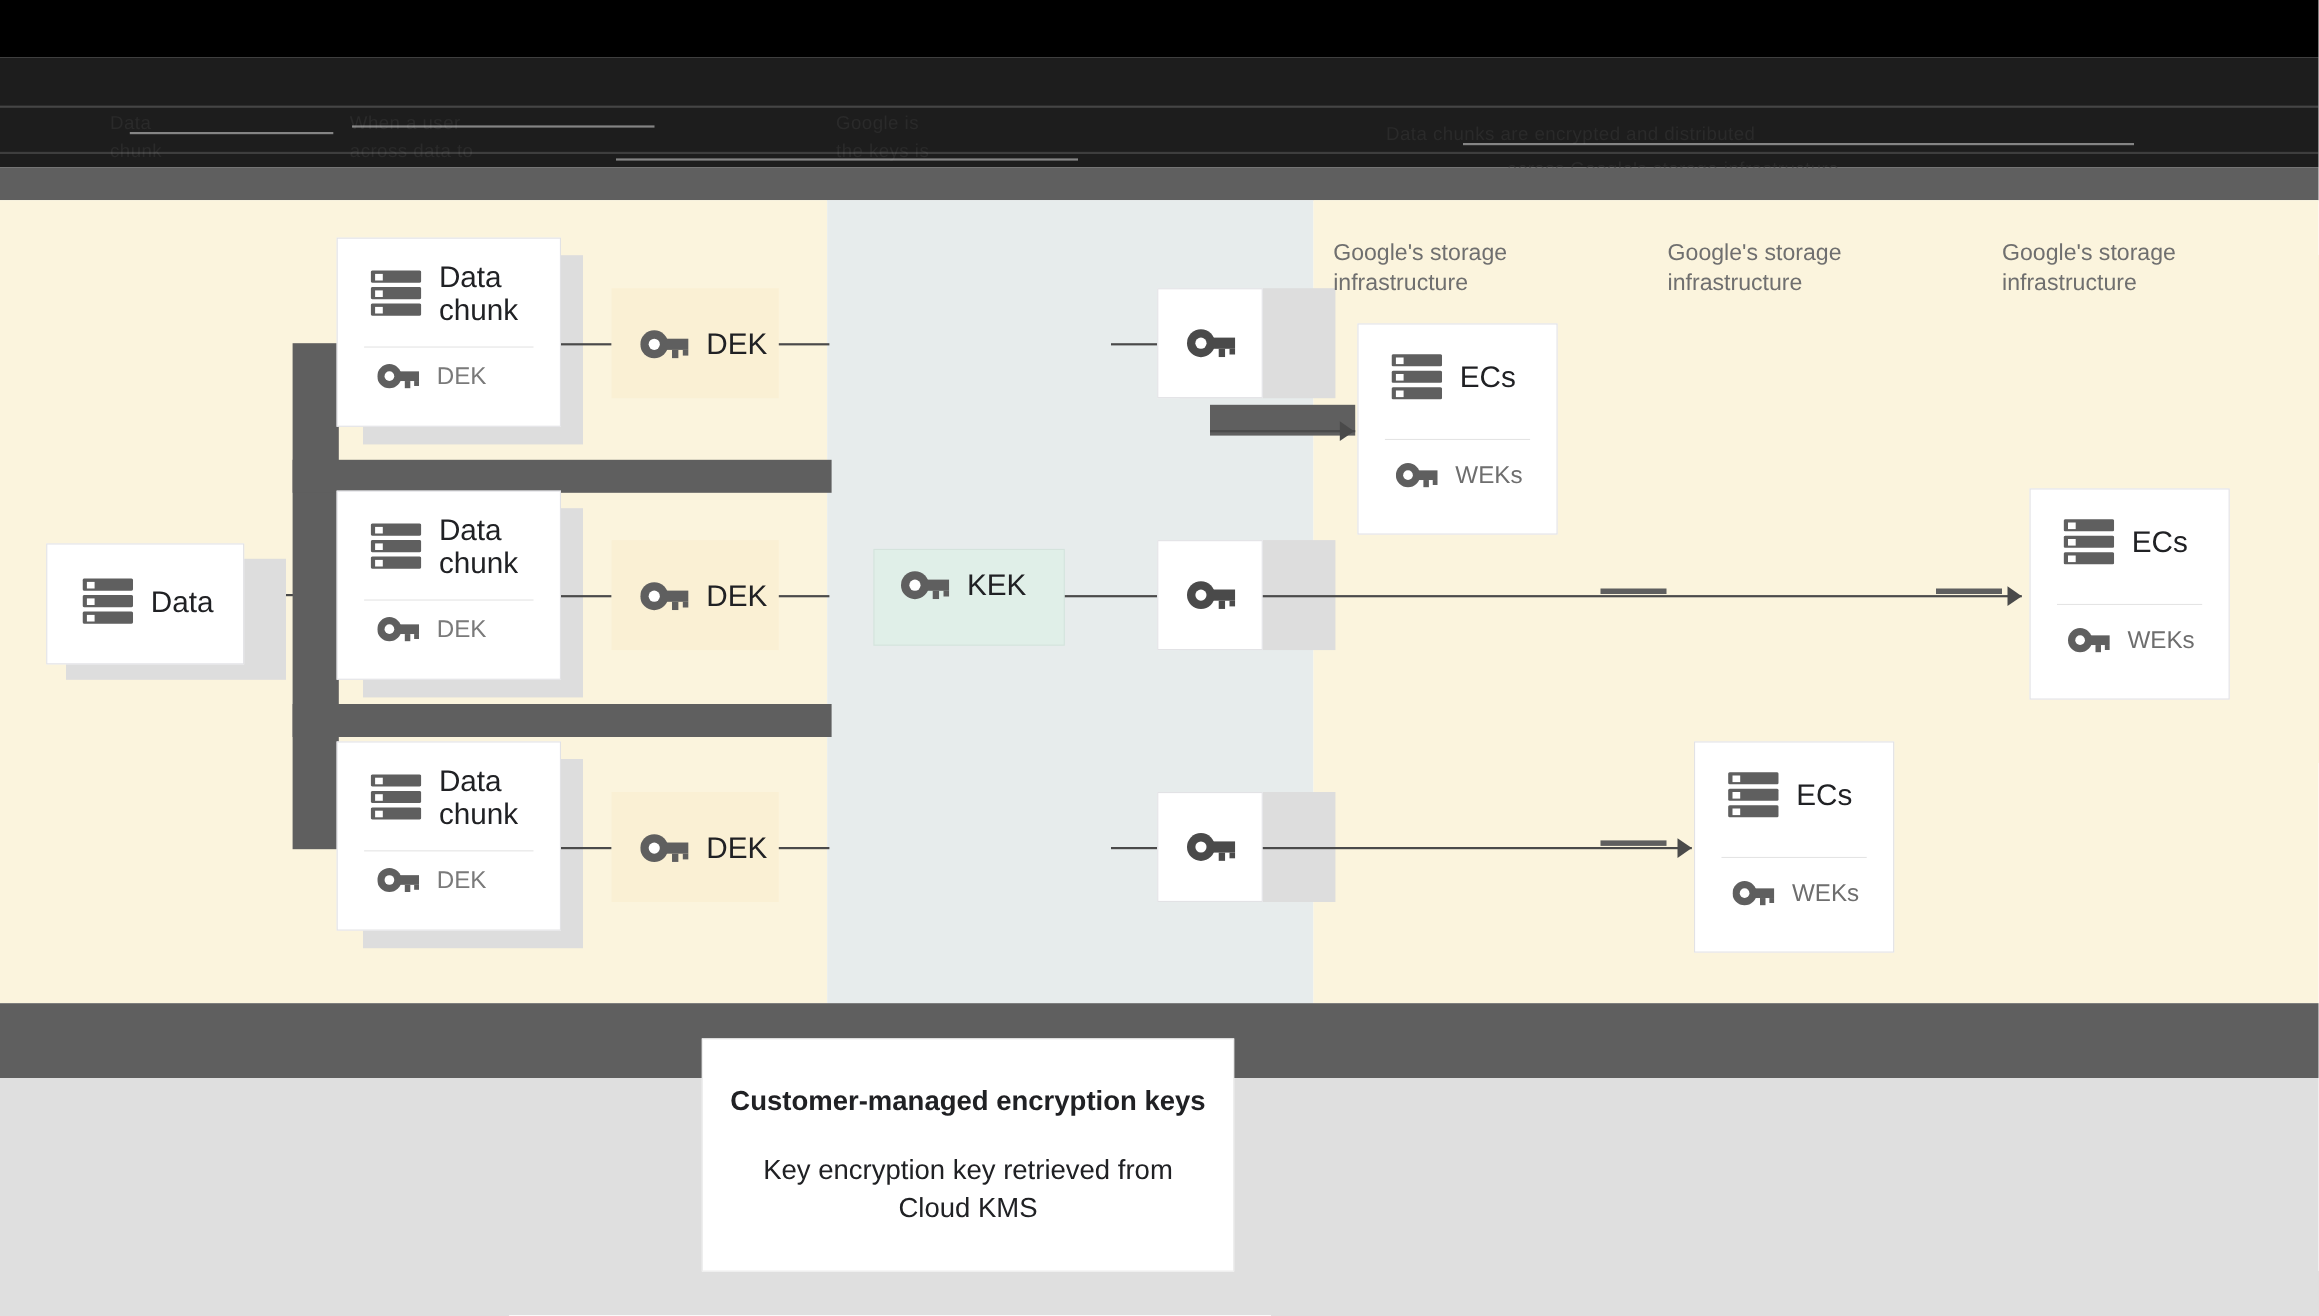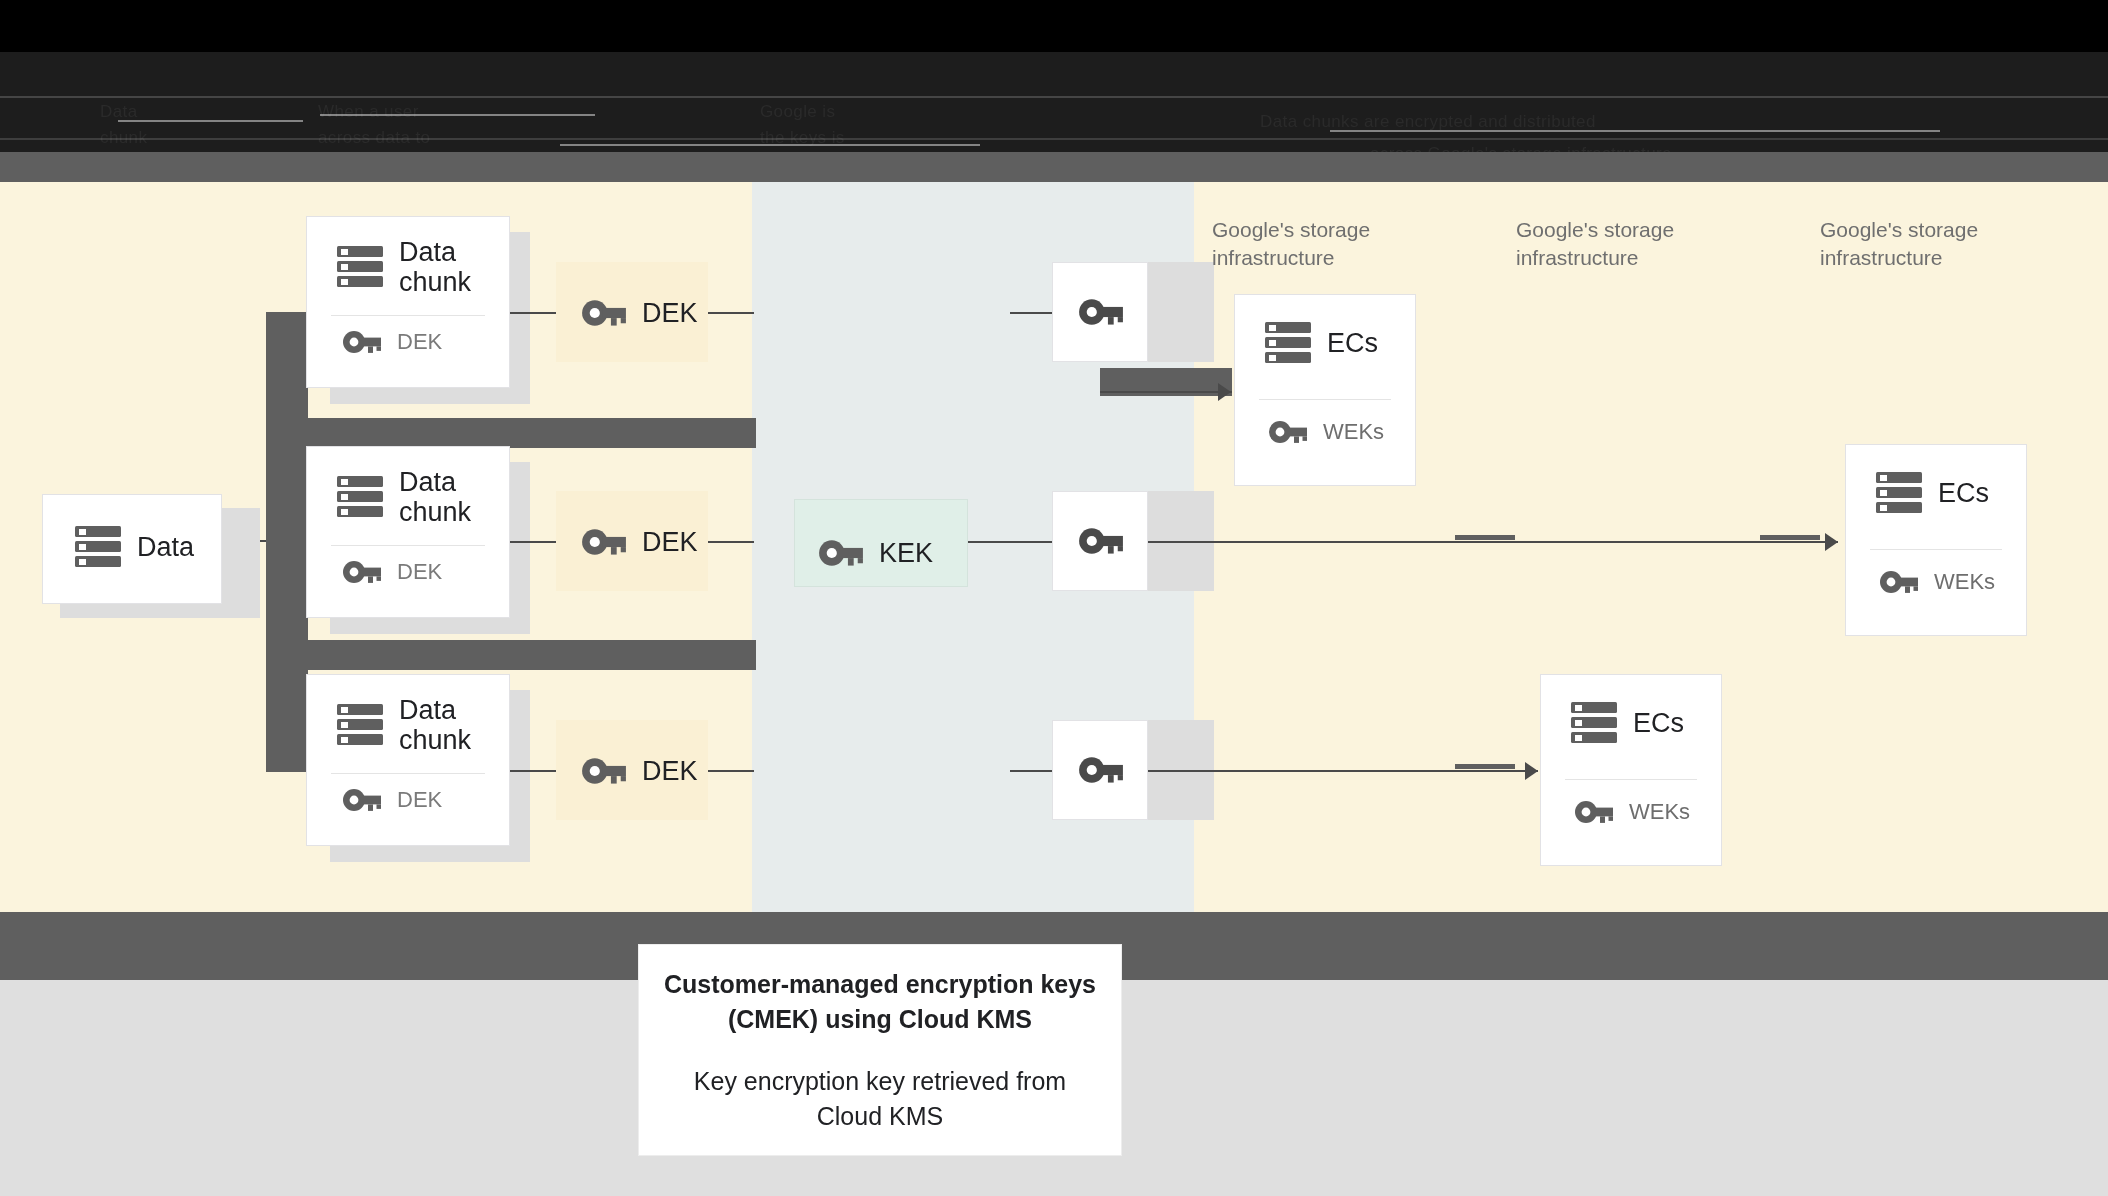--- a/index.html
+++ b/index.html
@@ -236,21 +236,21 @@
       </svg>
       <span class="lbl lbl-main">DEK</span>
     </div>
   </div>
 
   <div class="line" style="left:708px;top:312px;width:46px;"></div>
   <div class="line" style="left:708px;top:541px;width:46px;"></div>
   <div class="line" style="left:708px;top:770px;width:46px;"></div>
 
   <div class="tile-kek" style="left:794px;top:499px;width:174px;height:88px;">
-    <div class="row" style="left:24px;top:38px;">
+    <div class="row" style="left:24px;top:17px;">
       <svg class="key lg" viewBox="0 0 38 26">
         <circle cx="11" cy="13" r="11" fill="#5F5F5F"></circle>
           <circle cx="11" cy="13" r="4.4" fill="#fff"></circle>
         <rect x="18" y="8.6" width="20" height="8.8" fill="#5F5F5F"></rect>
         <rect x="25" y="17.4" width="5" height="6.5" fill="#5F5F5F"></rect>
         <rect x="33.5" y="17.4" width="4.5" height="4.5" fill="#5F5F5F"></rect>
       </svg>
       <span class="lbl lbl-main">KEK</span>
     </div>
   </div>
@@ -391,19 +391,18 @@
       </svg>
       <span class="lbl lbl-sub-dark">WEKs</span>
     </div>
   </div>
 
   <div class="bottom-bar"></div>
   <div class="bottom-plate"></div>
 
   <div class="cap-card" style="left:638px;top:944px;width:484px;height:212px;">
     <div class="cap-b">Customer-managed encryption keys</div>
-    <div class="cap-b">(CMEK) using Cloud KMS</div>
     <div class="cap-gap"></div>
     <div class="cap-n">Key encryption key retrieved from</div>
     <div class="cap-n"><b>Cloud KMS</b></div>
   </div>
 
 </div>
 
 </body></html>

